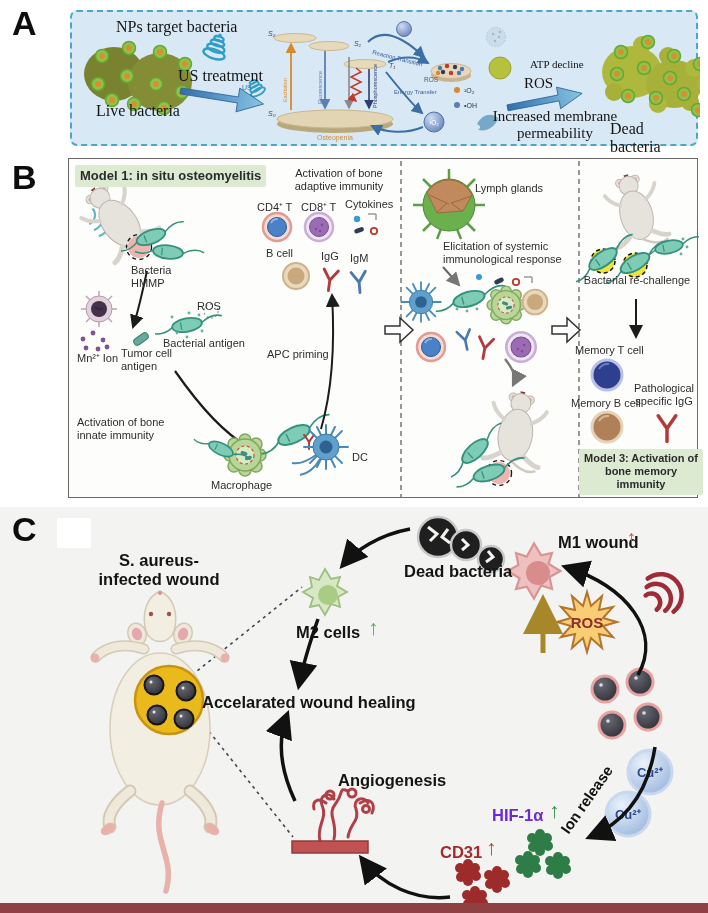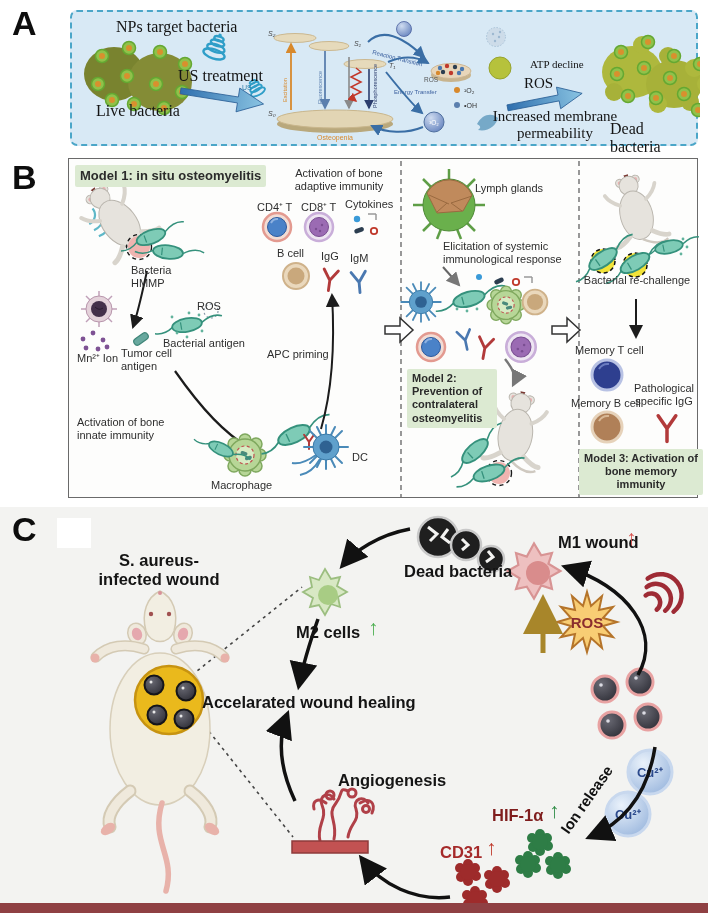--- a/index.html
+++ b/index.html
@@ -431,27 +431,26 @@
     <div class="lbl" style="left:52px;top:188px;width:56px;">Tumor cell antigen</div>
     <div class="lbl" style="left:94px;top:178px;">Bacterial antigen</div>
     <div class="lbl" style="left:8px;top:257px;width:104px;">Activation of bone innate immunity</div>
     <div class="lbl" style="left:142px;top:320px;">Macrophage</div>
     <div class="lbl" style="left:283px;top:292px;">DC</div>
     <div class="lbl" style="left:198px;top:189px;">APC priming</div>
     <div class="lbl ctr" style="left:214px;top:8px;width:112px;">Activation of bone adaptive immunity</div>
     <div class="lbl" style="left:188px;top:42px;">CD4⁺ T</div>
     <div class="lbl" style="left:232px;top:42px;">CD8⁺ T</div>
     <div class="lbl" style="left:276px;top:39px;">Cytokines</div>
-    <div class="lbl" style="left:208px;top:88px;">B cell</div>
+    <div class="lbl" style="left:197px;top:88px;">B cell</div>
     <div class="lbl" style="left:252px;top:91px;">IgG</div>
     <div class="lbl" style="left:281px;top:93px;">IgM</div>
 
     <div class="lbl" style="left:406px;top:23px;">Lymph glands</div>
     <div class="lbl" style="left:374px;top:81px;width:124px;">Elicitation of systemic immunological response</div>
-    <div class="greenbox" style="left:338px;top:210px;width:80px;font-size:11px;">Model 2: Prevention of contralateral osteomyelitis</div>
 
     <div class="lbl ctr" style="left:512px;top:115px;width:112px;">Bacterial re-challenge</div>
     <div class="lbl" style="left:506px;top:185px;">Memory T cell</div>
     <div class="lbl" style="left:502px;top:238px;">Memory B cell</div>
     <div class="lbl ctr" style="left:560px;top:223px;width:70px;">Pathological specific IgG</div>
     <div class="greenbox ctr" style="left:510px;top:290px;width:114px;font-size:11px;">Model 3: Activation of bone memory immunity</div>
   </div>
 
   <div class="pc">
     <svg width="708" height="396" viewBox="0 0 708 396">
@@ -605,21 +604,21 @@
     </svg>
 
     <div class="lbl ctr" style="left:88px;top:44px;width:142px;">S. aureus-infected wound</div>
     <div class="lbl" style="left:296px;top:116px;">M2 cells</div>
     <div class="uparr" style="left:368px;top:110px;color:#4caf50;">↑</div>
     <div class="lbl" style="left:202px;top:186px;">Accelarated wound healing</div>
     <div class="lbl" style="left:404px;top:55px;">Dead bacteria</div>
     <div class="lbl" style="left:558px;top:26px;">M1 wound</div>
     <div class="uparr" style="left:626px;top:20px;color:#d9534f;">↑</div>
     <div class="lbl" style="left:338px;top:264px;">Angiogenesis</div>
-    <div class="lbl" style="left:492px;top:299px;color:#7f1d1d;">HIF-1α</div>
+    <div class="lbl" style="left:492px;top:299px;color:#6d28d9;">HIF-1α</div>
     <div class="uparr" style="left:549px;top:293px;color:#2e8b45;">↑</div>
     <div class="lbl" style="left:440px;top:336px;color:#a52a2a;">CD31</div>
     <div class="uparr" style="left:486px;top:330px;color:#c0392b;">↑</div>
     <div class="ionlbl" style="left:564px;top:316px;">Ion release</div>
   </div>
 
   <div class="panel-letter" style="left:12px;top:512px;">C</div>
   <div class="white-patch"></div>
   <div class="bottom-bar"></div>
 

